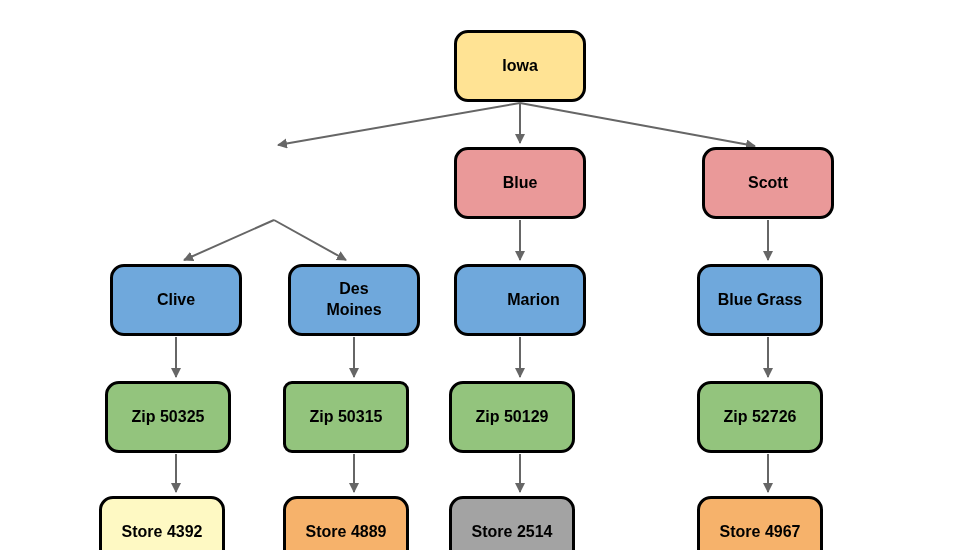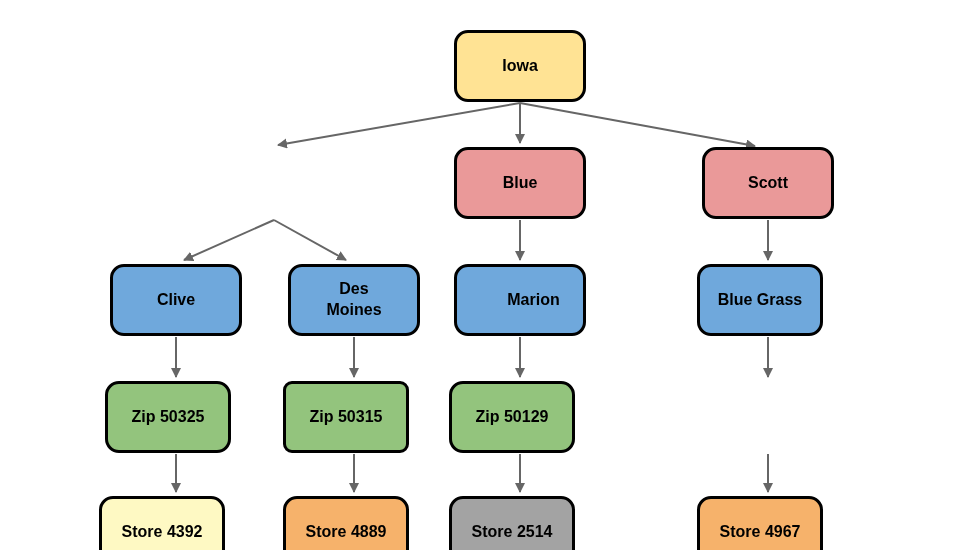--- a/index.html
+++ b/index.html
@@ -85,20 +85,23 @@
 
   <div class="node wide" style="left: 105px; top: 357px; background-color: rgb(147, 196, 125);">
     <span>Zip 50325</span>
   </div>
   <div class="node wide" style="left: 283px; top: 357px; background-color: rgb(147, 196, 125); border-radius: 9px;">
     <span>Zip 50315</span>
   </div>
   <div class="node wide" style="left: 449px; top: 357px; background-color: rgb(147, 196, 125);">
     <span>Zip 50129</span>
   </div>
+  <div class="node wide" style="left: 697px; top: 357px; background-color: rgb(147, 196, 125);">
+    <span>Zip 52726</span>
+  </div>
 
   <div class="node wide" style="left: 99px; top: 472px; background-color: #fef9c3;">
     <span>Store 4392</span>
   </div>
   <div class="node wide" style="left: 283px; top: 472px; background-color: rgb(246, 178, 107);">
     <span>Store 4889</span>
   </div>
   <div class="node wide" style="left: 449px; top: 472px; background-color: #a3a3a3;">
     <span>Store 2514</span>
   </div>

